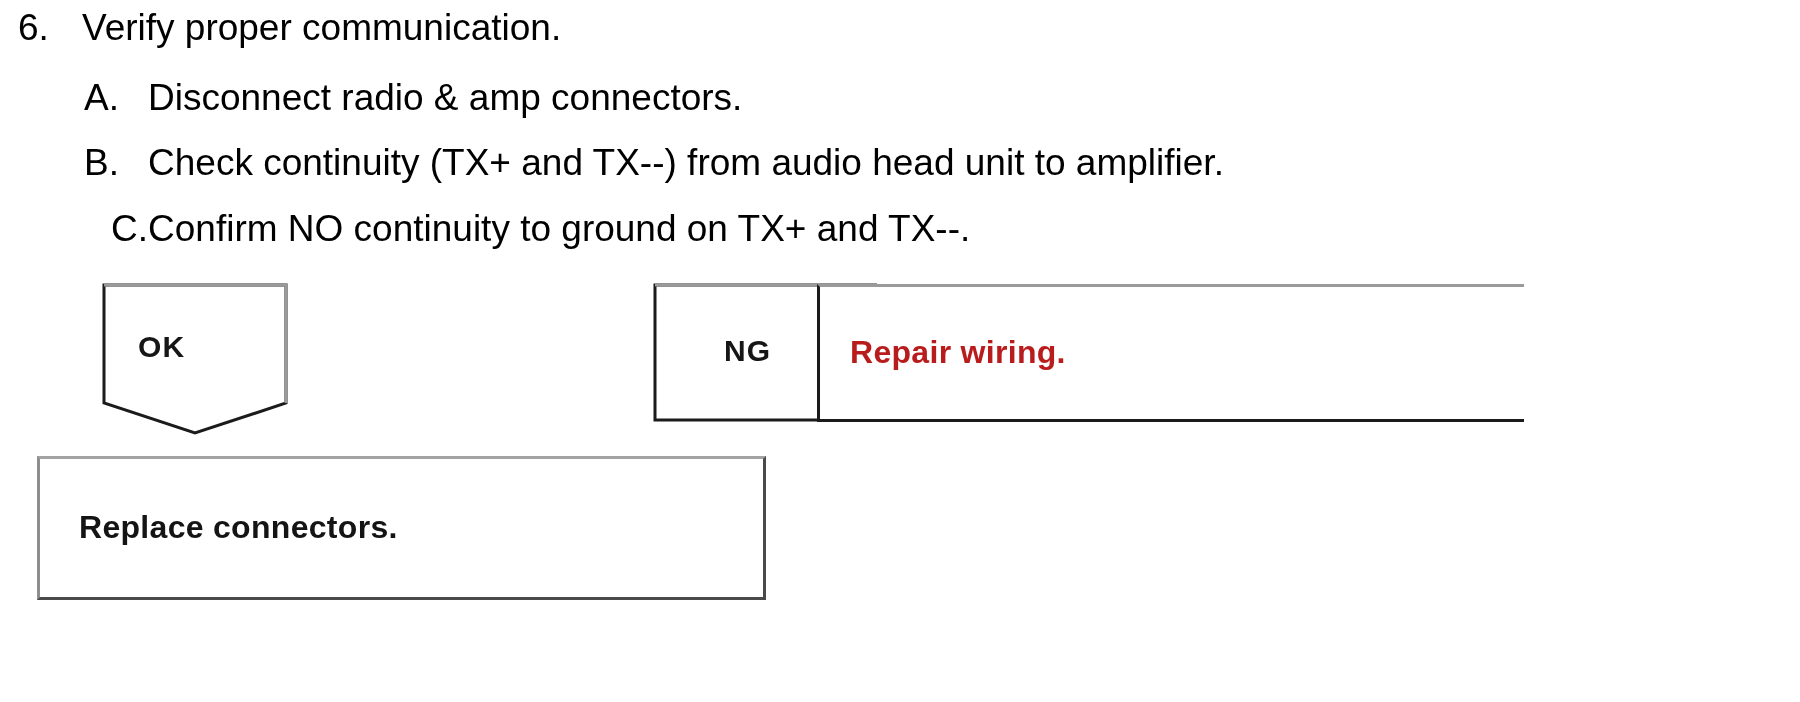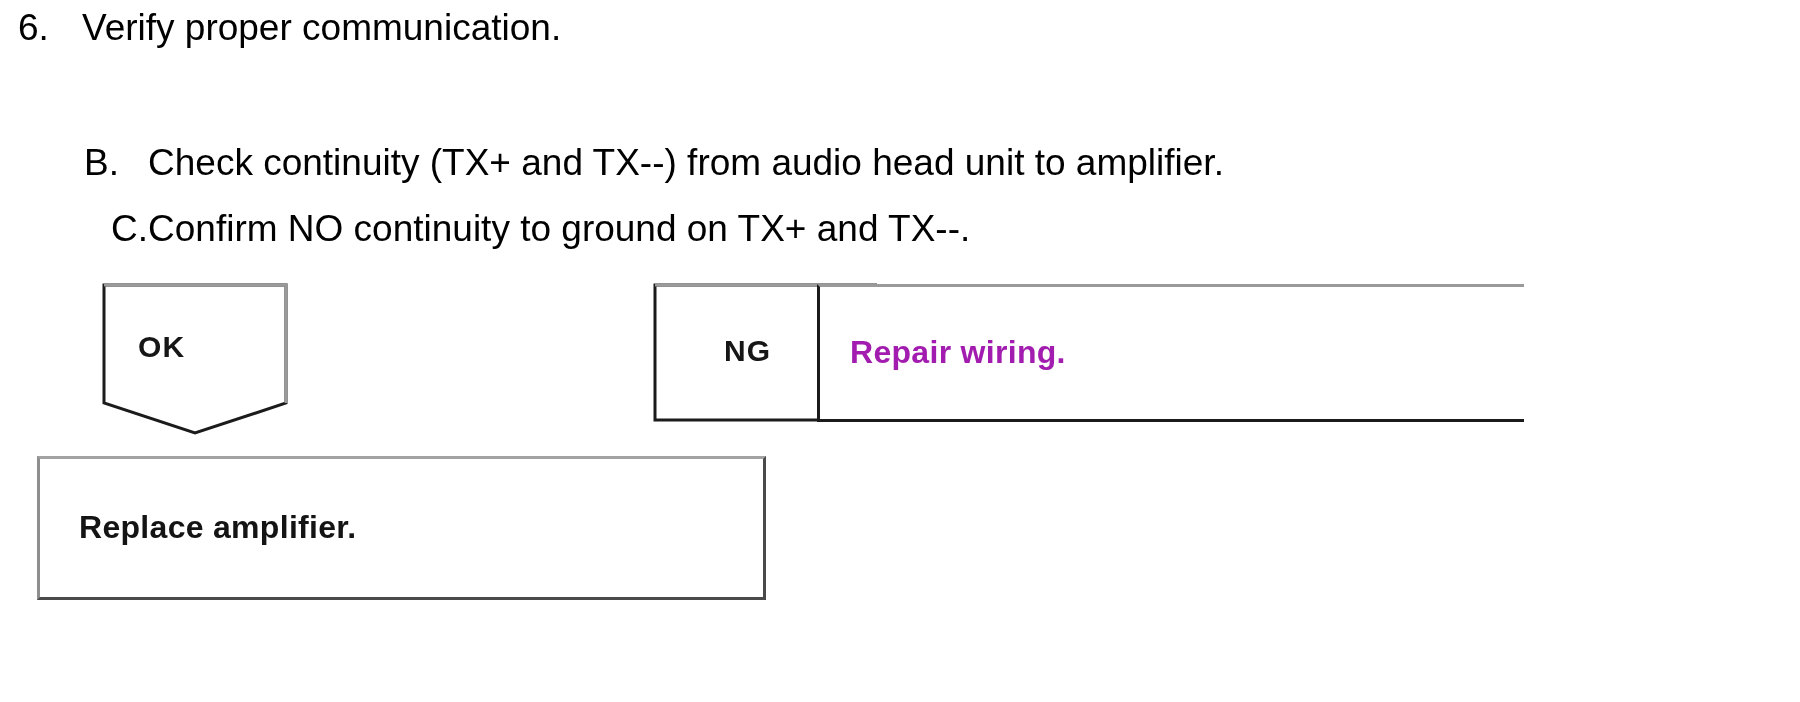--- a/index.html
+++ b/index.html
@@ -88,21 +88,21 @@
     border-right-color: #9a9a9a;
     box-sizing: border-box;
     background: #ffffff;
   }
   #repair-label {
     position: absolute;
     left: 30px;
     top: 47px;
     font-size: 32px;
     font-weight: bold;
-    color: #a21caf;
+    color: #b91c1c;
     letter-spacing: 0.3px;
     white-space: nowrap;
   }
 
   
   #replace-box {
     position: absolute;
     left: 37px;
     top: 456px;
     width: 729px;
@@ -126,20 +126,23 @@
 </style>
 </head>
 <body>
 
 <div id="page">
 
   <div class="step-heading">
     <span class="num">6.</span><span>Verify proper communication.</span>
   </div>
 
+  <div class="sub-line" id="sub-a">
+    <span class="letter">A.</span><span>Disconnect radio &amp; amp connectors.</span>
+  </div>
 
   <div class="sub-line" id="sub-b">
     <span class="letter">B.</span><span>Check continuity (TX+ and TX--) from audio head unit to amplifier.</span>
   </div>
 
   <div class="sub-line" id="sub-c">
     <span class="letter">C.</span><span>Confirm NO continuity to ground on TX+ and TX--.</span>
   </div>
 
   <div class="shape" id="ok-shape">
@@ -156,16 +159,16 @@
       <polyline points="4,5 225,5" fill="none" stroke="#9a9a9a" stroke-width="3"></polyline>
     </svg>
   </div>
   <div class="shape-label" id="ng-label">NG</div>
 
   <div id="repair-box">
     <span id="repair-label">Repair wiring.</span>
   </div>
 
   <div id="replace-box">
-    <span id="replace-label">Replace amplifier.</span>
+    <span id="replace-label">Replace connectors.</span>
   </div>
 
 </div>
 
 </body></html>

